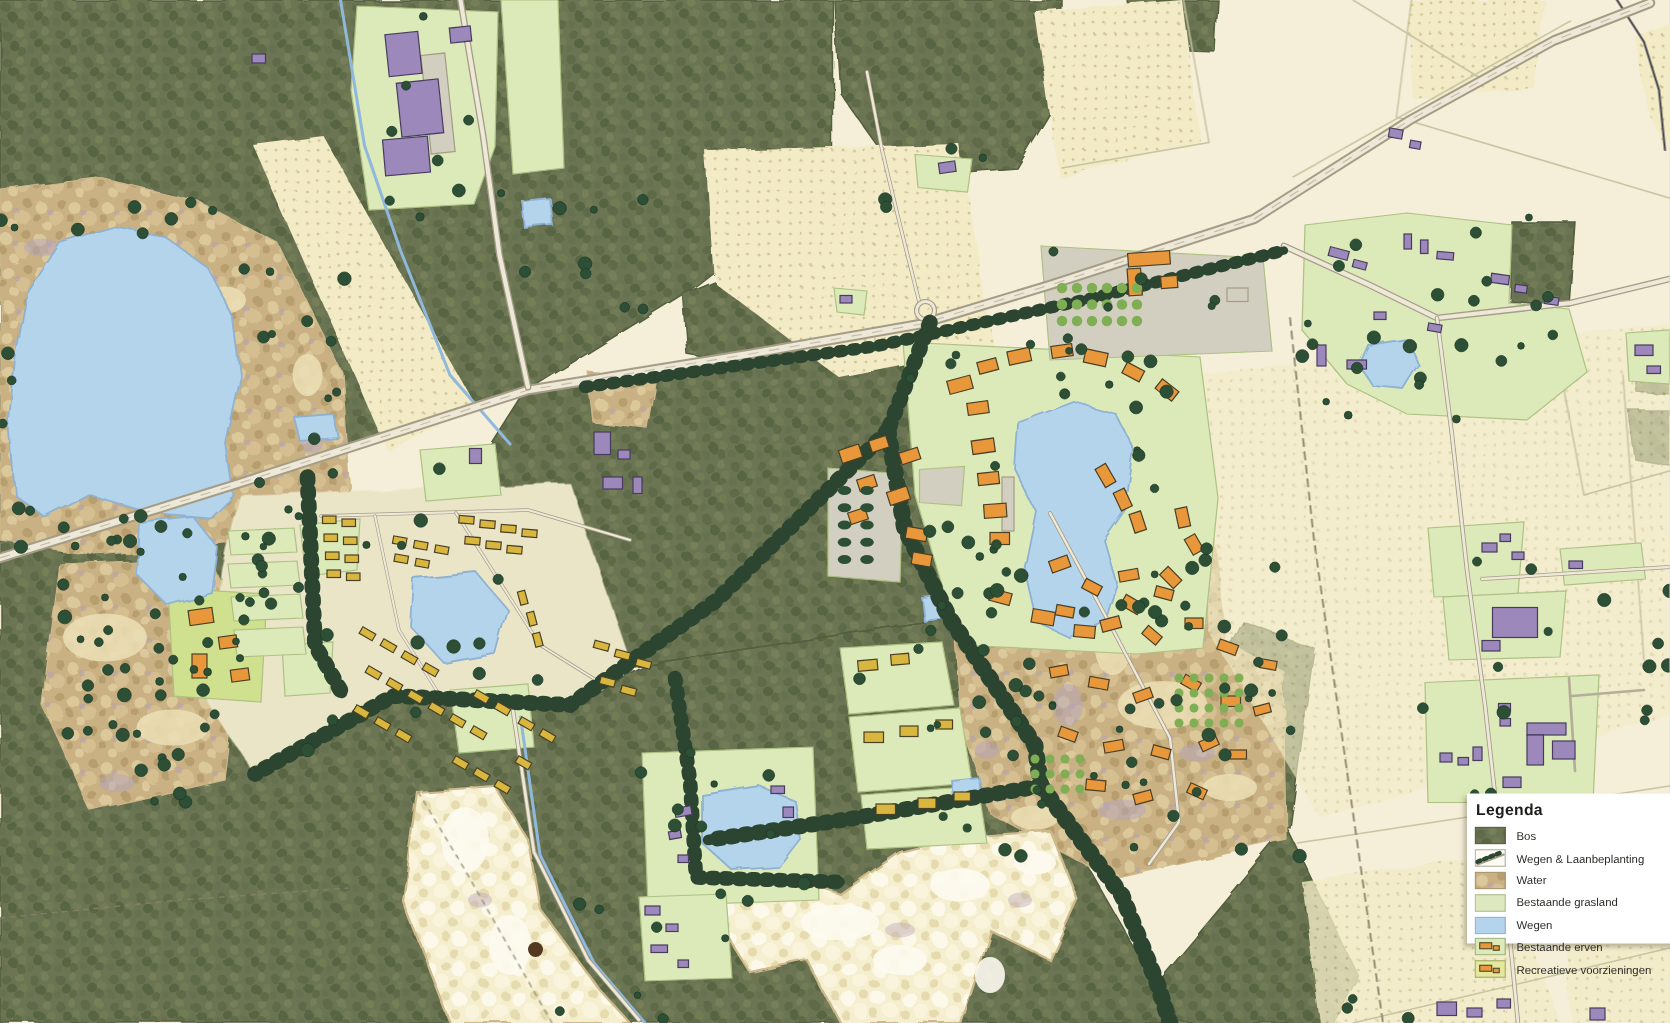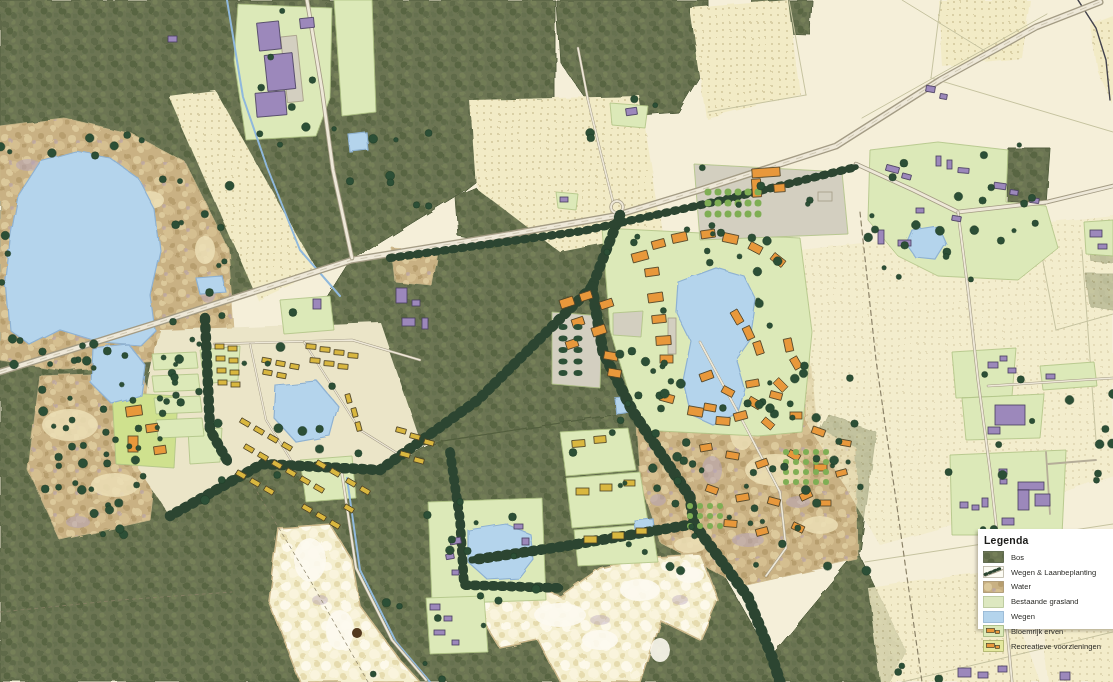--- a/index.html
+++ b/index.html
@@ -861,21 +861,21 @@
               <rect x="0.5" y="0.5" width="20" height="11" fill="#b4d4ec" stroke="#8fb2d2" stroke-width="0.8"></rect>
             </svg></span>
           <span class="lg-label">Wegen</span>
         </div>
         <div class="lg-row">
           <span class="lg-sw"><svg width="21" height="12" viewBox="0 0 21 12" xmlns="http://www.w3.org/2000/svg">
               <rect x="0.5" y="0.5" width="20" height="11" fill="#dce9b8" stroke="#9fb37c" stroke-width="0.8"></rect>
               <rect x="3.5" y="3.5" width="8" height="4" fill="#e8983b" stroke="#4a4026" stroke-width="0.7"></rect>
               <rect x="12.5" y="5.5" width="4" height="3" fill="#e8983b" stroke="#4a4026" stroke-width="0.7"></rect>
             </svg></span>
-          <span class="lg-label">Bloemrijk erven</span>
+          <span class="lg-label">Bestaande erven</span>
         </div>
         <div class="lg-row">
           <span class="lg-sw"><svg width="21" height="12" viewBox="0 0 21 12" xmlns="http://www.w3.org/2000/svg">
               <rect x="0.5" y="0.5" width="20" height="11" fill="#e4e89e" stroke="#a8af67" stroke-width="0.8"></rect>
               <rect x="3.5" y="3.5" width="8" height="4" fill="#e8983b" stroke="#4a4026" stroke-width="0.7"></rect>
               <rect x="12.5" y="5.5" width="4" height="3" fill="#e8983b" stroke="#4a4026" stroke-width="0.7"></rect>
             </svg></span>
           <span class="lg-label">Recreatieve voorzieningen</span>
         </div>
       </div>

